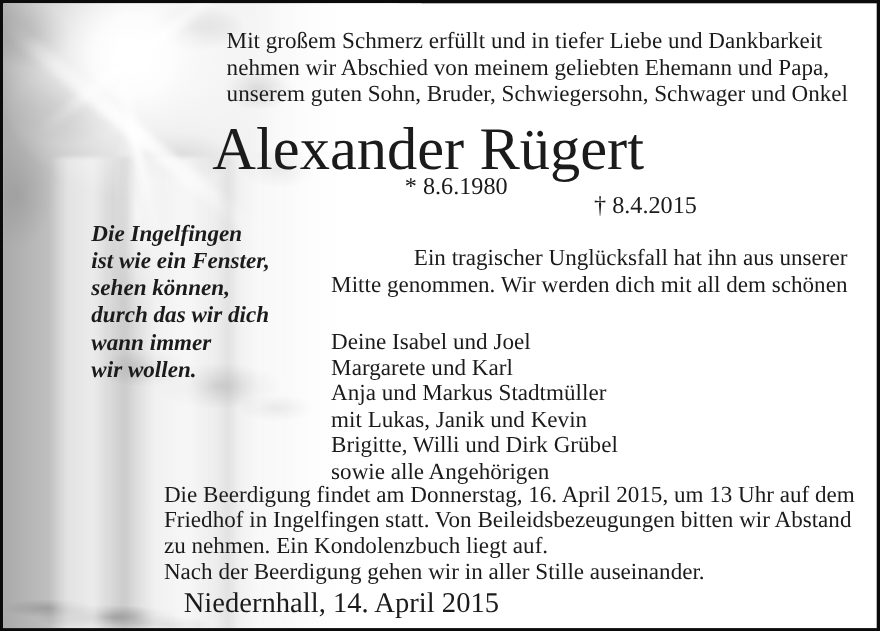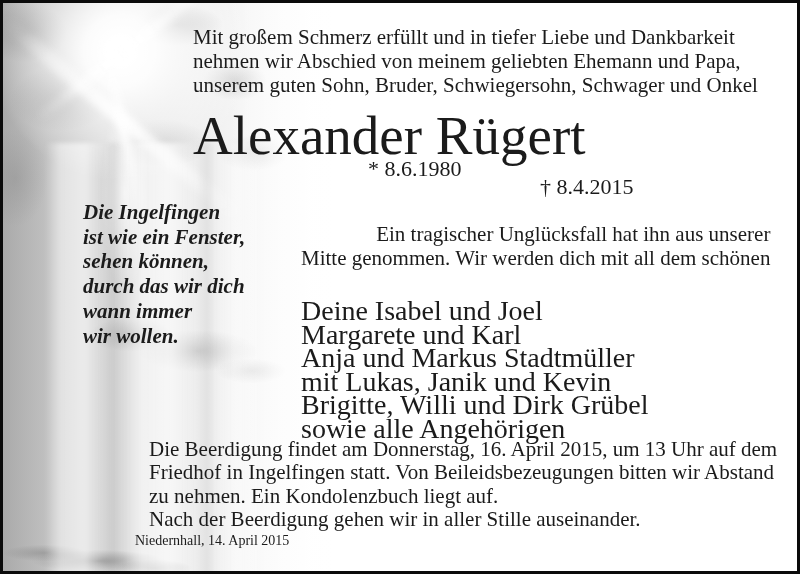--- a/index.html
+++ b/index.html
@@ -73,29 +73,29 @@
   }
   .photo-fade {
     position: absolute;
     left: 0; top: 0;
     width: 380px; height: 100%;
     background: linear-gradient(to right, rgba(255,255,255,0) 225px, rgba(255,255,255,.85) 310px, #ffffff 360px);
   }
 
   
   .txt { position: absolute; white-space: nowrap; }
-  .intro      { left: 190px; top: 22px;  font-size: 21px; line-height: 24px; }
+  .intro      { left: 203px; top: 22px;  font-size: 21px; line-height: 24px; }
   .name       { left: 190px; top: 105px; width: 600px; text-align: left; font-size: 55px; line-height: 1; }
   .birth      { left: 365px; top: 153px; font-size: 22px; }
   .death      { left: 537px; top: 171px; font-size: 22px; }
   .quote      { left: 80px;  top: 197px; font-size: 21px; line-height: 24.7px; font-weight: bold; font-style: italic; }
   .tribute    { left: 298px; top: 219px; font-size: 21px; line-height: 24.3px; text-align: right; }
-  .mourners   { left: 298px; top: 296px; font-size: 28px; line-height: 23.5px; }
+  .mourners   { left: 298px; top: 296px; font-size: 21px; line-height: 23.5px; }
   .funeral    { left: 146px; top: 435px; font-size: 21px; line-height: 23.3px; }
-  .dateline   { left: 132px; top: 530px; font-size: 14px; }
+  .dateline   { left: 164px; top: 530px; font-size: 26px; }
 </style>
 </head>
 <body>
 
 <div class="notice-card">
 
   <div class="forest-photo"></div>
   <div class="sun-ray ray-a"></div>
   <div class="sun-ray ray-b"></div>
   <div class="sun-ray ray-c"></div>

